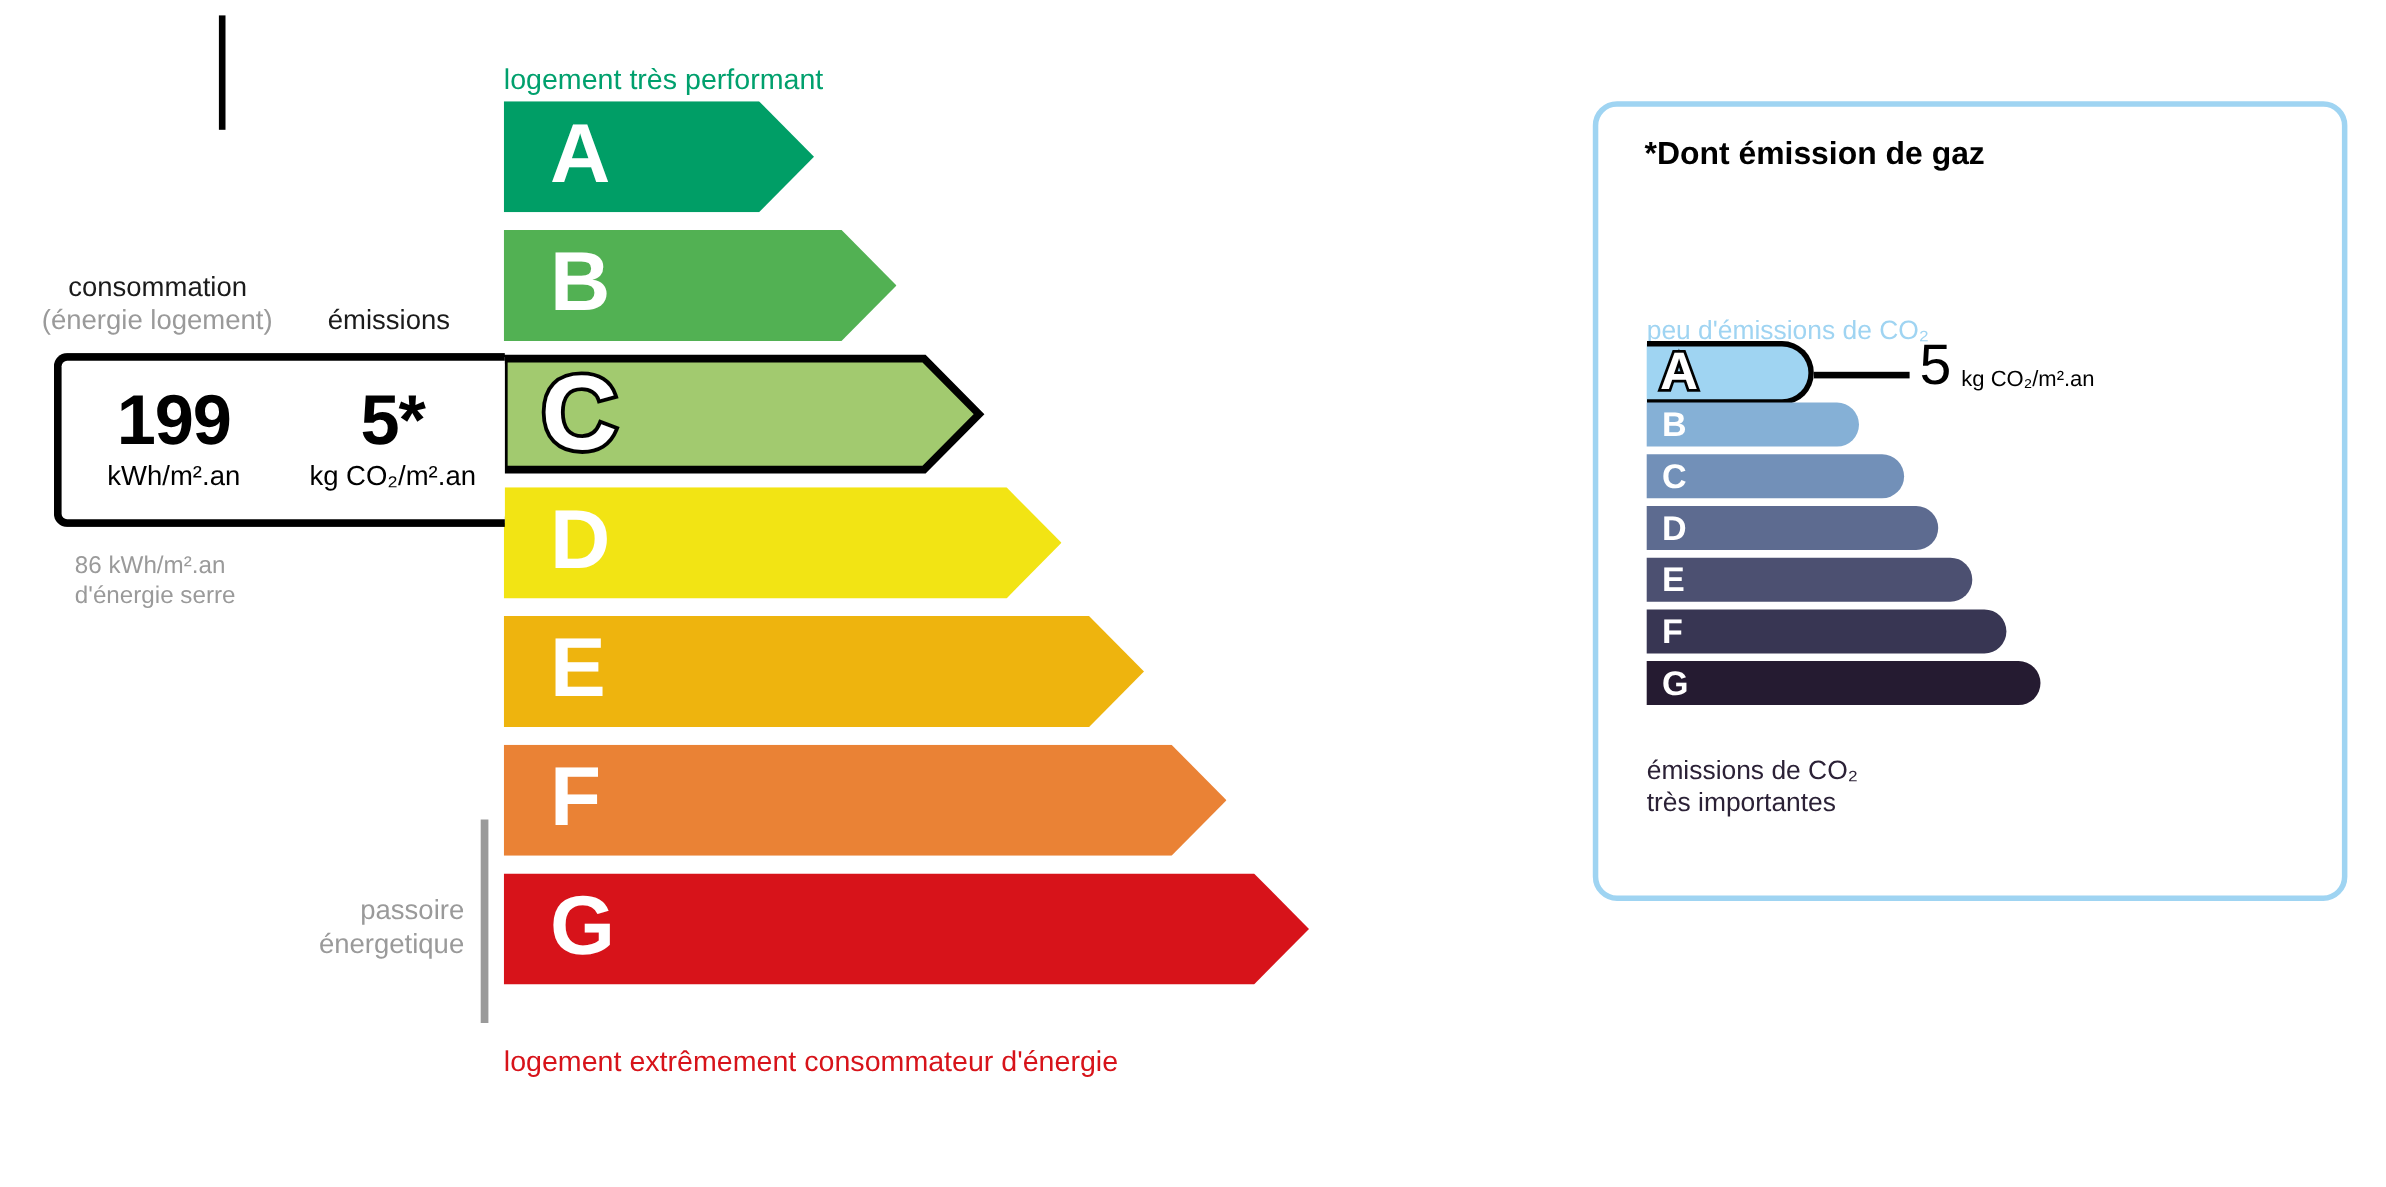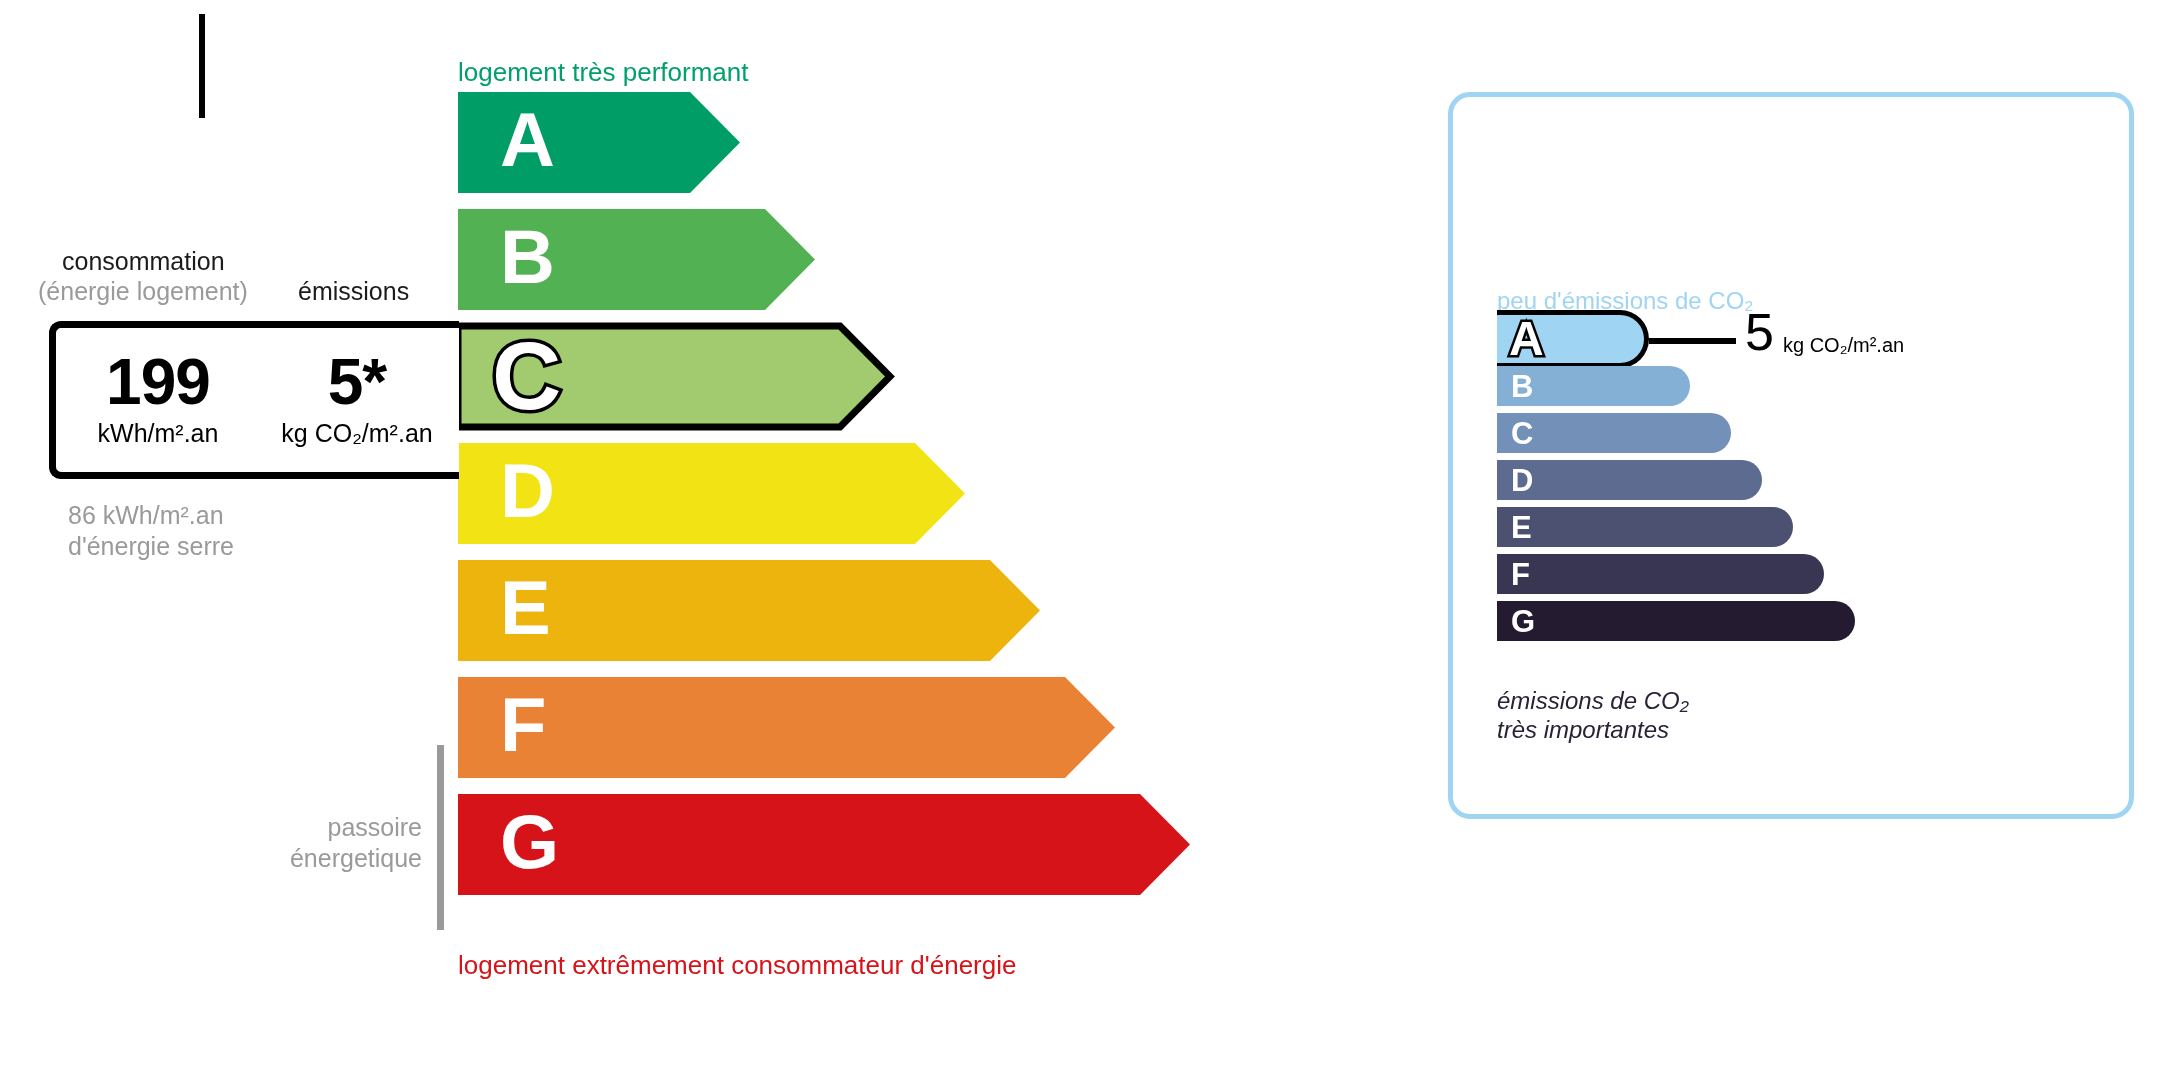--- a/index.html
+++ b/index.html
@@ -124,21 +124,21 @@
   #label-consommation { left: 62px; top: 247px; }
   #label-energie-primaire {
     left: 38px; top: 277px;
     color: #9a9a9a;
   }
   #label-emissions { left: 298px; top: 277px; }
 
   #final-energy {
     position: absolute;
     left: 68px; top: 500px;
-    font-size: 25px;
+    font-size: 22px;
     color: #9a9a9a;
     line-height: 1.24;
     white-space: nowrap;
   }
 
   
   #passoire-line {
     position: absolute;
     left: 437px; top: 745px;
     width: 7px; height: 185px;
@@ -180,21 +180,20 @@
     color: #9fd4f2;
     white-space: nowrap;
   }
   #co2-bottom-label {
     position: absolute;
     left: 44px; top: 589px;
     font-size: 24px;
     color: #2b2136;
     line-height: 1.22;
     white-space: nowrap;
-    font-style: italic;
   }
 
   .co2-row {
     position: absolute;
     left: 44px;
     height: 40px;
   }
   .co2-bar {
     position: absolute;
     left: 0; top: 0;
@@ -330,20 +329,21 @@
     <div id="passoire-line"></div>
     <div id="passoire-text">
       <div>passoire</div>
       <div>énergetique</div>
     </div>
   </div>
 
   <div id="co2-panel">
 
     <div id="co2-title">
+      <div>*Dont émission de gaz</div>
     </div>
 
     <div id="co2-top-label">peu d'émissions de CO₂</div>
 
     <div id="co2-bars">
         <div class="co2-row" id="co2-row-a" style="top: 222px;">
           <div class="co2-bar" id="co2-bar-a" style="width: 152px; background: rgb(159, 212, 242);"></div>
           <div class="co2-letter" id="co2-letter-a">A</div>
           <div id="co2-a-leader"></div>
           <div id="co2-a-value">5</div>

